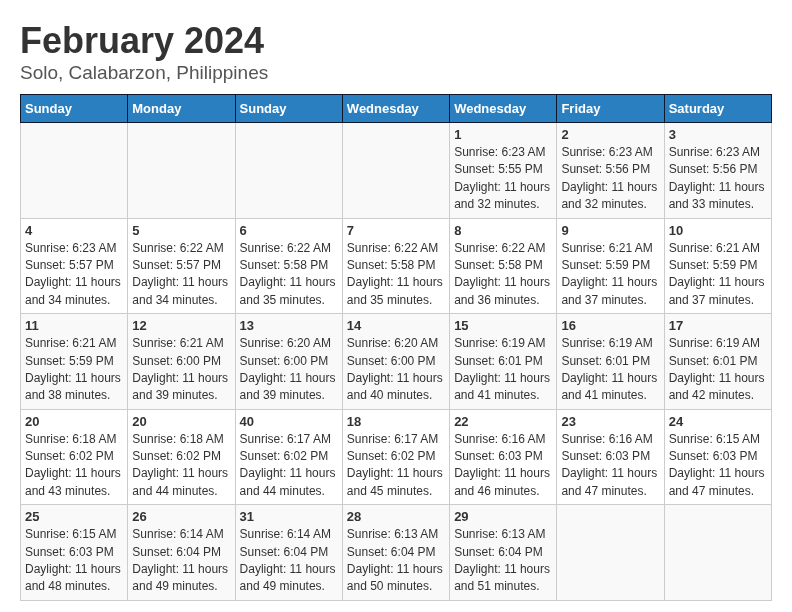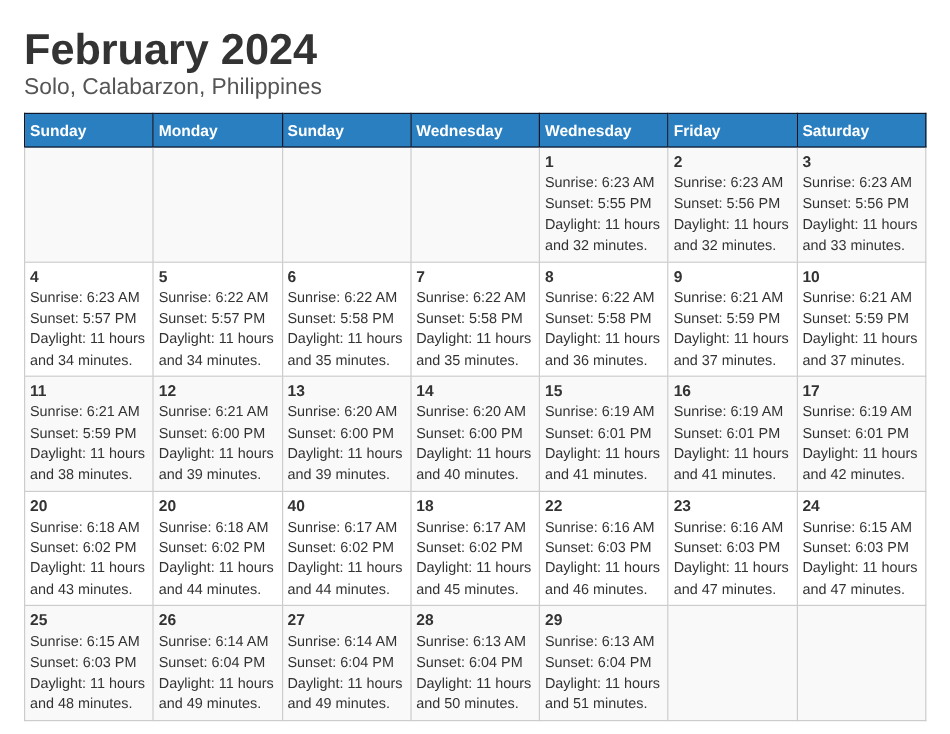--- a/index.html
+++ b/index.html
@@ -277,21 +277,21 @@
 Sunset: 6:03 PM
 Daylight: 11 hours and 48 minutes.</div>
         </td>
         <td>
           <span class="day-number">26</span>
           <div class="day-info" style="white-space: pre-line;">Sunrise: 6:14 AM
 Sunset: 6:04 PM
 Daylight: 11 hours and 49 minutes.</div>
         </td>
         <td>
-          <span class="day-number">27</span>
+          <span class="day-number">31</span>
           <div class="day-info" style="white-space: pre-line;">Sunrise: 6:14 AM
 Sunset: 6:04 PM
 Daylight: 11 hours and 49 minutes.</div>
         </td>
         <td>
           <span class="day-number">28</span>
           <div class="day-info" style="white-space: pre-line;">Sunrise: 6:13 AM
 Sunset: 6:04 PM
 Daylight: 11 hours and 50 minutes.</div>
         </td>

